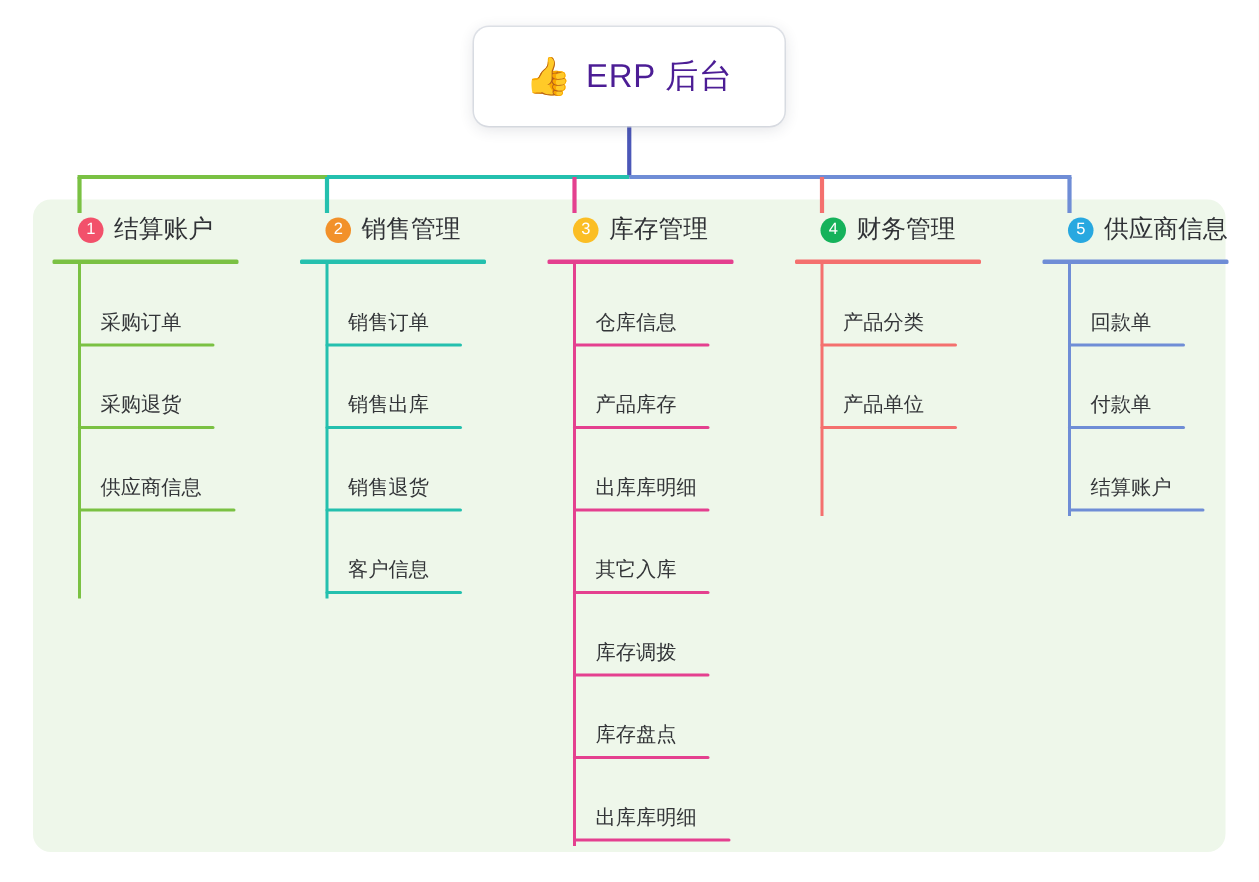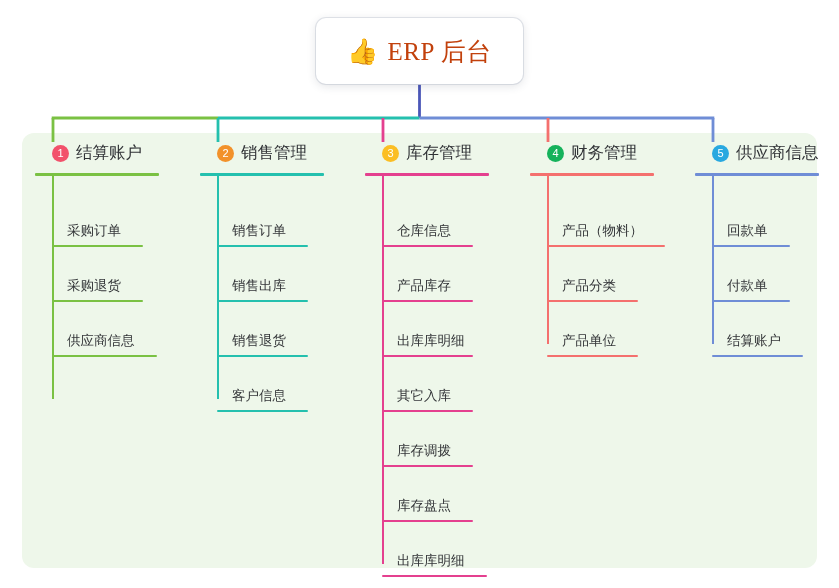--- a/index.html
+++ b/index.html
@@ -36,25 +36,24 @@
     justify-content: center;
     gap: 9px;
     box-sizing: border-box;
   }
   .root-emoji {
     font-size: 25px;
     line-height: 1;
     display: block;
   }
   .root-label {
-    font-size: 25px;
-    color: #c2410c;
+    font-size: 22px;
+    color: #4c1d95;
     letter-spacing: 0.5px;
     white-space: nowrap;
-    font-family: Liberation Serif, serif;
   }
 
   
   #connectors {
     position: absolute;
     left: 0;
     top: 0;
     width: 839px;
     height: 588px;
     pointer-events: none;
@@ -126,21 +125,21 @@
 
   .col-stem {
     position: absolute;
     left: 17px;
     top: 43px;
     width: 2px;
   }
 
   .items {
     position: relative;
-    padding-top: 19px;
+    padding-top: 3px;
   }
   .leaf {
     position: relative;
     height: 55px;
     box-sizing: border-box;
   }
   .leaf-text {
     position: absolute;
     left: 32px;
     bottom: 7px;
@@ -269,24 +268,20 @@
       </div>
       <div class="column col-3">
         <div class="col-header">
           <span class="badge" style="background: rgb(21, 178, 91);">4</span>
           <span class="col-title">财务管理</span>
         </div>
         <div class="col-underline" style="background: rgb(244, 112, 110);"></div>
         <div class="col-stem" style="background: rgb(244, 112, 110); height: 168px;"></div>
         <div class="items">
           <div class="leaf">
-            <span class="leaf-text">产品（物料）</span>
-            <div class="leaf-rule" style="background: rgb(244, 112, 110); width: 118px;"></div>
-          </div>
-          <div class="leaf">
             <span class="leaf-text">产品分类</span>
             <div class="leaf-rule" style="background: rgb(244, 112, 110); width: 91px;"></div>
           </div>
           <div class="leaf">
             <span class="leaf-text">产品单位</span>
             <div class="leaf-rule" style="background: rgb(244, 112, 110); width: 91px;"></div>
           </div>
         </div>
       </div>
       <div class="column col-4">

